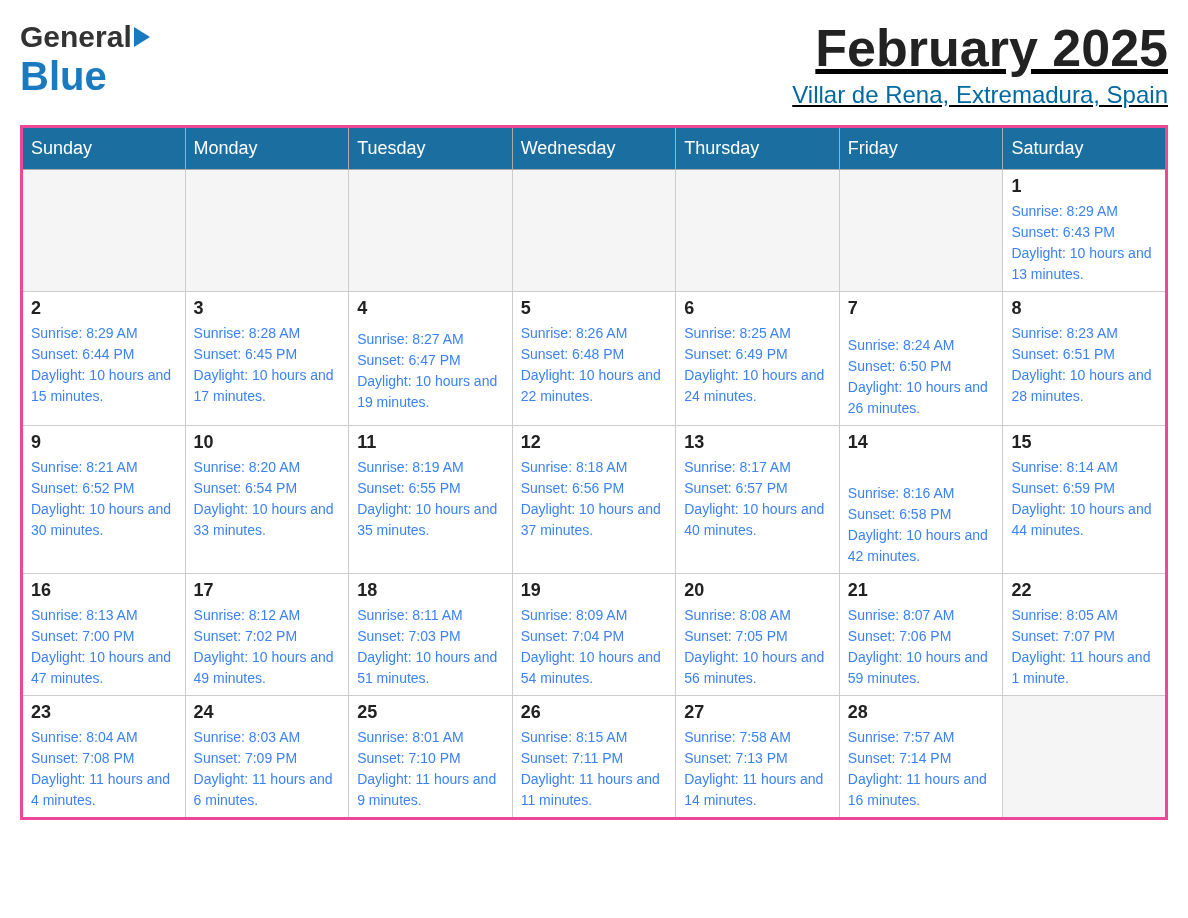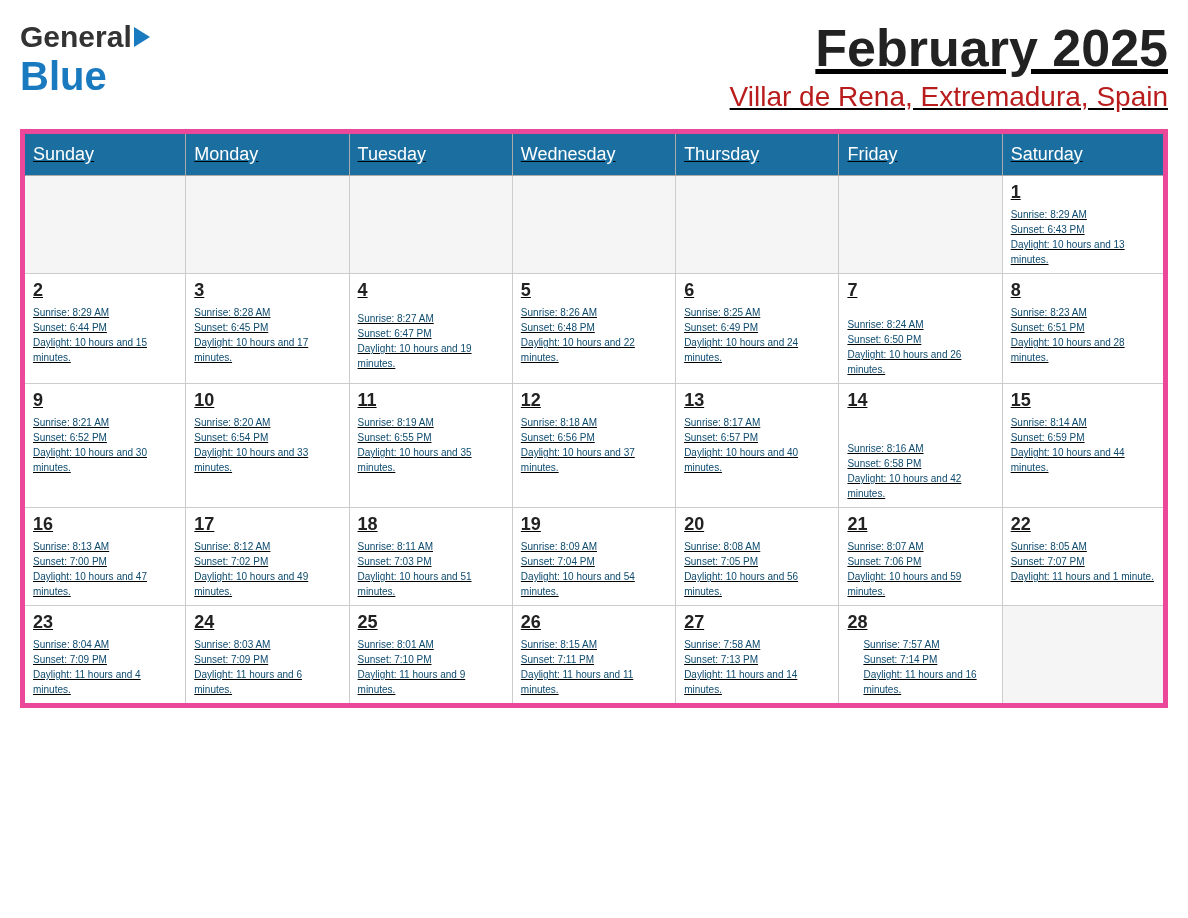--- a/index.html
+++ b/index.html
@@ -25,29 +25,28 @@
       text-align: right;
       text-decoration: underline;
     }
     .month-title {
       font-size: 52px;
       font-weight: bold;
       color: #222;
       line-height: 1.1;
     }
     .location {
-      font-size: 28px;
-      color: #b91c1c;
+      font-size: 24px;
+      color: #0369a1;
       margin-top: 4px;
     }
     .calendar {
       width: 100%;
       border-collapse: collapse;
-      border: 5px solid #ec4899;
-      text-decoration: underline;
+      border: 3px solid #ec4899;
     }
     .calendar thead tr th {
       background-color: #1a6fa0;
       color: #fff;
       font-size: 18px;
       font-weight: normal;
       padding: 10px 8px;
       text-align: left;
       border: 1px solid #aaa;
     }
@@ -65,22 +64,22 @@
       background: #f5f5f5;
     }
     .day-number {
       font-size: 18px;
       font-weight: bold;
       color: #222;
       display: block;
       margin-bottom: 4px;
     }
     .day-info {
-      font-size: 10px;
-      color: #0c4a6e;
+      font-size: 14px;
+      color: #3b82f6;
       line-height: 1.5;
     }
     .calendar tbody tr:last-child td {
       border-bottom: 1px solid #aaa;
     }
     .logo-row {
       display: flex;
       align-items: center;
     }
     .logo-text-general {
@@ -280,21 +279,21 @@
           <span class="day-number">22</span>
           <div class="day-info" style="white-space: pre-line;">Sunrise: 8:05 AM
 Sunset: 7:07 PM
 Daylight: 11 hours and 1 minute.</div>
         </td>
       </tr>
       <tr>
         <td>
           <span class="day-number">23</span>
           <div class="day-info" style="white-space: pre-line;">Sunrise: 8:04 AM
-Sunset: 7:09 PM
+Sunset: 7:08 PM
 Daylight: 11 hours and 4 minutes.</div>
         </td>
         <td>
           <span class="day-number">24</span>
           <div class="day-info" style="white-space: pre-line;">Sunrise: 8:03 AM
 Sunset: 7:09 PM
 Daylight: 11 hours and 6 minutes.</div>
         </td>
         <td>
           <span class="day-number">25</span>
@@ -309,20 +308,20 @@
 Daylight: 11 hours and 11 minutes.</div>
         </td>
         <td>
           <span class="day-number">27</span>
           <div class="day-info" style="white-space: pre-line;">Sunrise: 7:58 AM
 Sunset: 7:13 PM
 Daylight: 11 hours and 14 minutes.</div>
         </td>
         <td>
           <span class="day-number">28</span>
-          <div class="day-info" style="white-space: pre-line; margin-left: 16px;">Sunrise: 7:57 AM
+          <div class="day-info" style="white-space: pre-line;">Sunrise: 7:57 AM
 Sunset: 7:14 PM
 Daylight: 11 hours and 16 minutes.</div>
         </td>
         <td class="empty"></td>
       </tr>
     </tbody>
 </table>
 
 </body></html>

